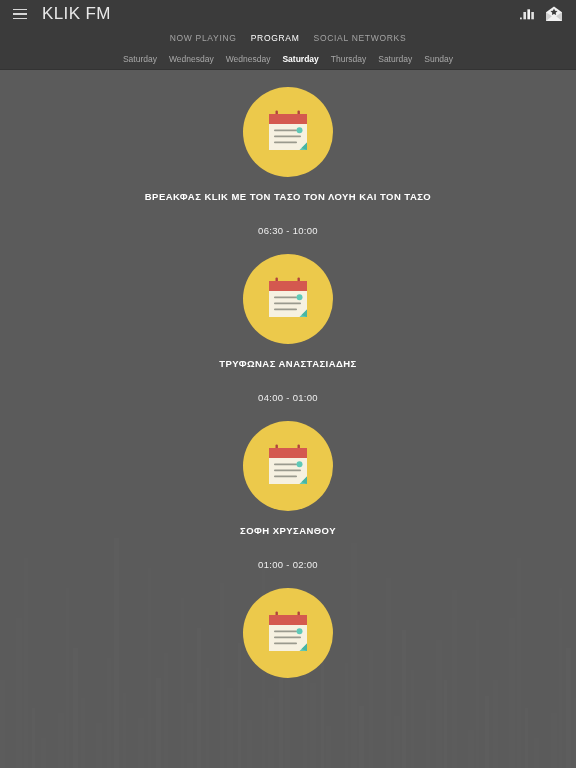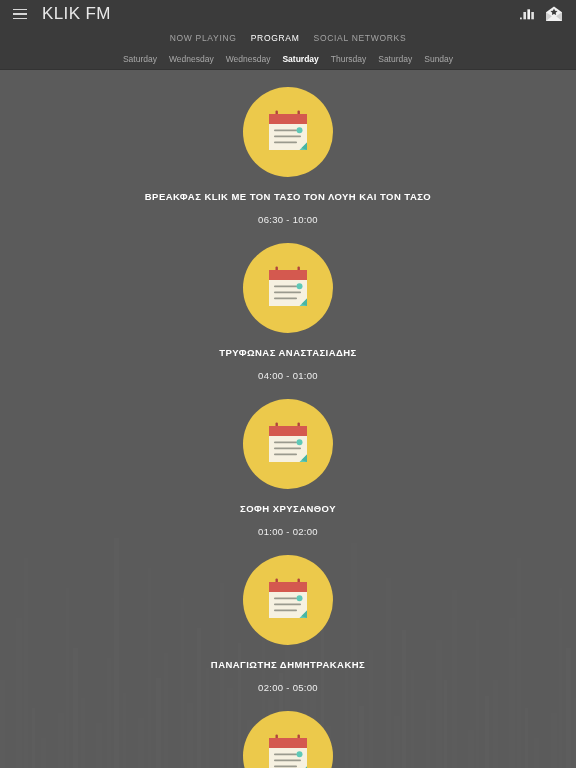--- a/index.html
+++ b/index.html
@@ -77,21 +77,21 @@
     display:flex; align-items:center; justify-content:center;
     flex:0 0 auto;
   }
   .show-title {
     margin-top:14px;
     font-size:9.5px; font-weight:700; letter-spacing:.45px;
     color:#ffffff; text-align:center; line-height:1.25;
     padding:0 12px;
   }
   .show-time {
-    margin-top:11px;
+    margin-top:22px;
     font-size:9.5px; font-weight:400; color:#efefef; text-align:center;
     letter-spacing:.3px;
   }
 </style>
 </head>
 <body>
 
 <div id="eq-bg">
     <div class="bar" style="width: 5px; height: 88px; margin-right: 3px; opacity: 0.25;"></div>
     <div class="bar" style="width: 3px; height: 40px; margin-right: 5px; opacity: 0.34;"></div>
@@ -263,38 +263,20 @@
         <rect x="12" y="35.5" width="23" height="1.7" rx=".8" fill="#9a9a8e"></rect>
         <circle cx="37.5" cy="24.3" r="3" fill="#5fc9b7"></circle>
         <path d="M45 36.5 L45 44 L37.5 44 Z" fill="#5fc9b7"></path>
         <path d="M45 36.5 L39.6 42 L45 44 Z" fill="#4ab5a3"></path>
       </svg>
     </div>
     <div class="show-title">ΣΟΦΗ ΧΡΥΣΑΝΘΟΥ</div>
     <div class="show-time">01:00 - 02:00</div>
   </div>
 
-  <div class="show">
-    <div class="badge">
-      <svg width="52" height="52" viewBox="0 0 52 52">
-        <rect x="13.5" y="4.5" width="2.4" height="6" rx="1.1" fill="#b0443e"></rect>
-        <rect x="35.5" y="4.5" width="2.4" height="6" rx="1.1" fill="#b0443e"></rect>
-        <rect x="7" y="8" width="38" height="10" fill="#d4594f"></rect>
-        <rect x="7" y="18" width="38" height="26" fill="#f6f1e1"></rect>
-        <rect x="12" y="23.5" width="23" height="1.7" rx=".8" fill="#9a9a8e"></rect>
-        <rect x="12" y="29.5" width="27" height="1.7" rx=".8" fill="#9a9a8e"></rect>
-        <rect x="12" y="35.5" width="23" height="1.7" rx=".8" fill="#9a9a8e"></rect>
-        <circle cx="37.5" cy="24.3" r="3" fill="#5fc9b7"></circle>
-        <path d="M45 36.5 L45 44 L37.5 44 Z" fill="#5fc9b7"></path>
-        <path d="M45 36.5 L39.6 42 L45 44 Z" fill="#4ab5a3"></path>
-      </svg>
-    </div>
-    <div class="show-title">ΠΑΝΑΓΙΩΤΗΣ ΔΗΜΗΤΡΑΚΑΚΗΣ</div>
-    <div class="show-time">02:00 - 05:00</div>
-  </div>
 
   <div class="show">
     <div class="badge">
       <svg width="52" height="52" viewBox="0 0 52 52">
         <rect x="13.5" y="4.5" width="2.4" height="6" rx="1.1" fill="#b0443e"></rect>
         <rect x="35.5" y="4.5" width="2.4" height="6" rx="1.1" fill="#b0443e"></rect>
         <rect x="7" y="8" width="38" height="10" fill="#d4594f"></rect>
         <rect x="7" y="18" width="38" height="26" fill="#f6f1e1"></rect>
         <rect x="12" y="23.5" width="23" height="1.7" rx=".8" fill="#9a9a8e"></rect>
         <rect x="12" y="29.5" width="27" height="1.7" rx=".8" fill="#9a9a8e"></rect>

